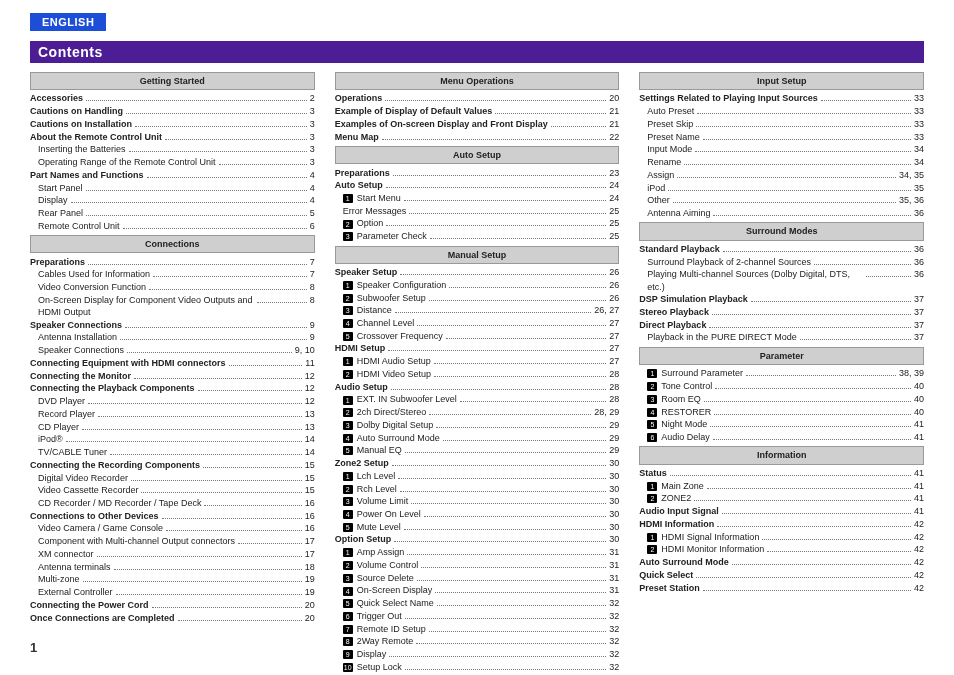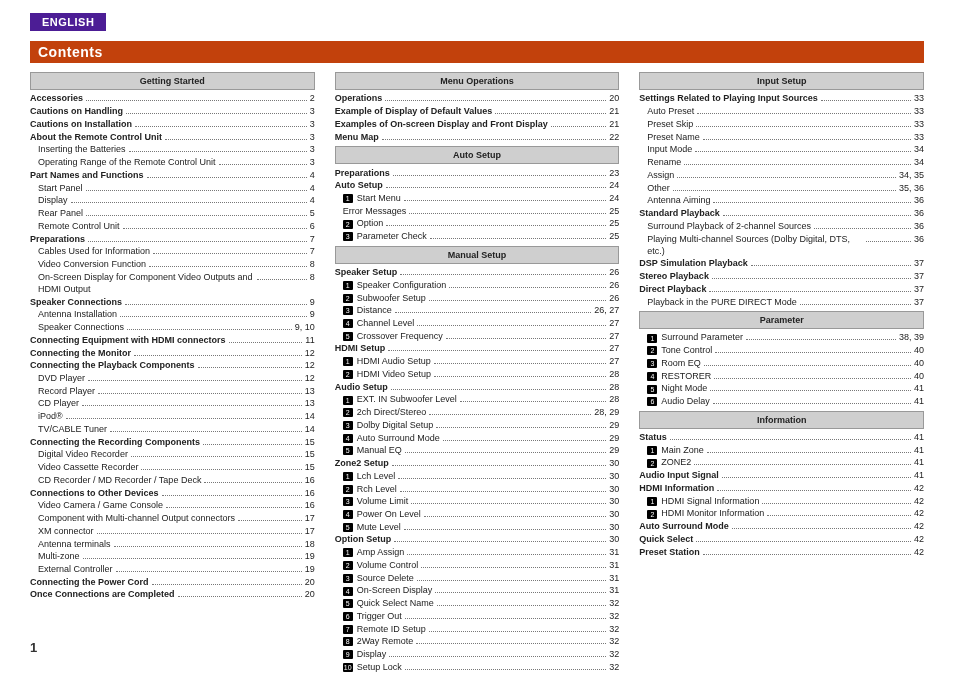--- a/index.html
+++ b/index.html
@@ -1,19 +1,19 @@
 <!DOCTYPE html>
 <html><head>
 <meta charset="utf-8">
 <style>
 html,body{margin:0;padding:0;background:#fff;font-family:Arial,Helvetica,sans-serif;color:#222;}
 .page{width:954px;height:675px;box-sizing:border-box;padding:12px 30px 0 30px;position:relative;}
-.lang-tab{display:inline-block;background:#4c1d95;color:#fff;font-weight:bold;font-size:11px;padding:3px 12px;letter-spacing:.5px;}
+.lang-tab{display:inline-block;background:#1d4ed8;color:#fff;font-weight:bold;font-size:11px;padding:3px 12px;letter-spacing:.5px;}
 .contents-area{margin-top:10px;}
-.contents-bar{background:#c2410c;color:#fff;font-weight:bold;font-size:14px;padding:3px 8px;letter-spacing:.5px;}
+.contents-bar{background:#4c1d95;color:#fff;font-weight:bold;font-size:14px;padding:3px 8px;letter-spacing:.5px;}
 .cols{display:flex;gap:20px;margin-top:6px;}
 .col{flex:1;min-width:0;font-size:9px;line-height:1.35;}
 .section-title{background:#cfcfcf;border:1px solid #999;font-weight:bold;font-size:9px;padding:2px 5px;margin:3px 0 2px 0;text-align:center;}
 .row{display:flex;align-items:baseline;white-space:nowrap;padding:0.3px 0;}
 .row.bold .lbl{font-weight:bold;}
 .row.sub{padding-left:8px;}
 .row.sub2{padding-left:8px;}
 .lbl{flex:0 0 auto;white-space:normal;max-width:78%;}
 .num-badge{display:inline-block;background:#000;color:#fff;font-size:7px;width:10px;height:9px;line-height:9px;text-align:center;margin-right:4px;border-radius:1px;vertical-align:middle;}
 .dots{flex:1 1 auto;border-bottom:1px dotted #777;margin:0 3px;min-width:10px;height:6px;}
@@ -78,20 +78,21 @@
           <div class="row sub">
             <span class="lbl"><span>Rear Panel</span></span>
             <span class="dots"></span>
             <span class="pg">5</span>
           </div>
           <div class="row sub">
             <span class="lbl"><span>Remote Control Unit</span></span>
             <span class="dots"></span>
             <span class="pg">6</span>
           </div>
+          <div class="section-title">Connections</div>
           <div class="row bold">
             <span class="lbl"><span>Preparations</span></span>
             <span class="dots"></span>
             <span class="pg">7</span>
           </div>
           <div class="row sub">
             <span class="lbl"><span>Cables Used for Information</span></span>
             <span class="dots"></span>
             <span class="pg">7</span>
           </div>
@@ -472,29 +473,35 @@
             <span class="lbl"><span>Rename</span></span>
             <span class="dots"></span>
             <span class="pg">34</span>
           </div>
           <div class="row sub">
             <span class="lbl"><span>Assign</span></span>
             <span class="dots"></span>
             <span class="pg">34, 35</span>
           </div>
           <div class="row sub">
+            <span class="lbl"><span>iPod</span></span>
+            <span class="dots"></span>
+            <span class="pg">35</span>
+          </div>
+          <div class="row sub">
             <span class="lbl"><span>Other</span></span>
             <span class="dots"></span>
             <span class="pg">35, 36</span>
           </div>
           <div class="row sub">
             <span class="lbl"><span>Antenna Aiming</span></span>
             <span class="dots"></span>
             <span class="pg">36</span>
           </div>
+          <div class="section-title">Surround Modes</div>
           <div class="row bold">
             <span class="lbl"><span>Standard Playback</span></span>
             <span class="dots"></span>
             <span class="pg">36</span>
           </div>
           <div class="row sub">
             <span class="lbl"><span>Surround Playback of 2-channel Sources</span></span>
             <span class="dots"></span>
             <span class="pg">36</span>
           </div>

